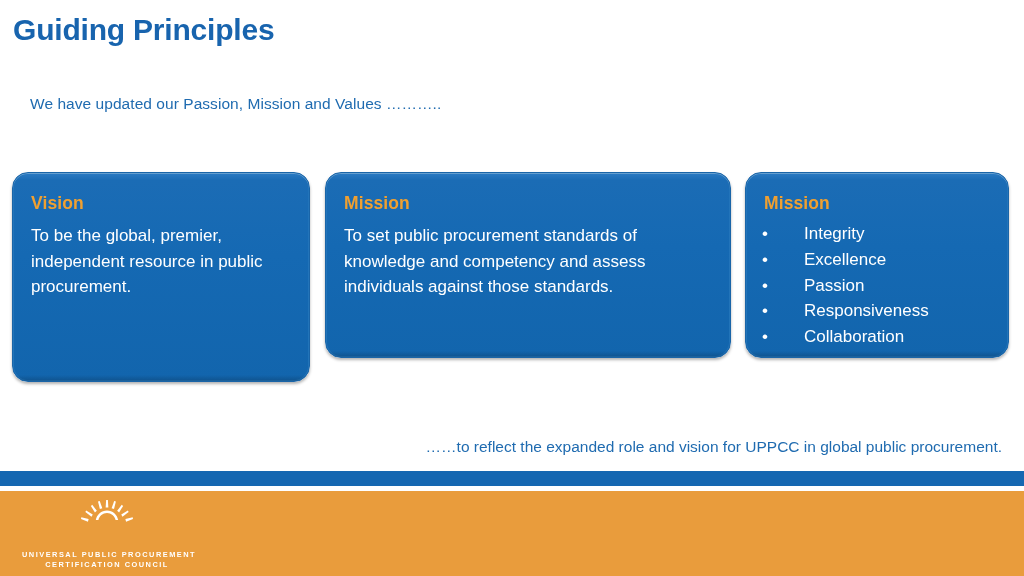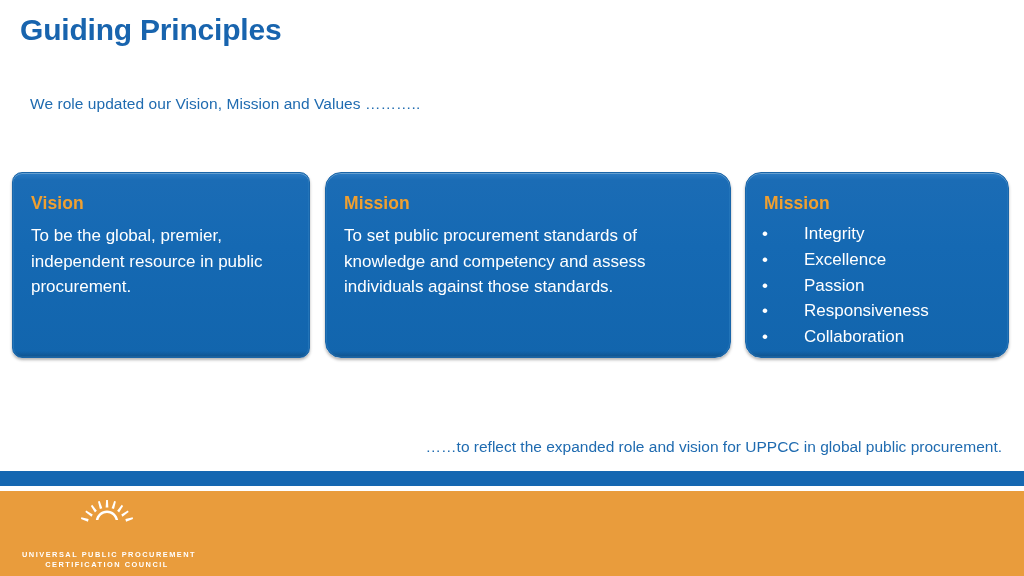--- a/index.html
+++ b/index.html
@@ -19,21 +19,20 @@
   .slide-title {
     position: absolute;
     left: 13px;
     top: 13px;
     font-family: "Liberation Sans", sans-serif;
     font-weight: bold;
     font-size: 30px;
     letter-spacing: -0.2px;
     color: #1864AE;
     white-space: nowrap;
-    margin-left: 7px;
   }
 
   
   .intro-line {
     position: absolute;
     left: 30px;
     top: 95px;
     font-family: "Liberation Sans", sans-serif;
     font-size: 15.5px;
     color: #1F6BB0;
@@ -69,21 +68,21 @@
   }
   .card::after{
     content:"";
     position:absolute;
     left:0; right:0; bottom:0;
     height:6px;
     background: linear-gradient(180deg, rgba(0,0,0,0.0), rgba(0,0,0,0.18));
     pointer-events:none;
   }
 
-  .card-vision  { left: 12px;  width: 298px; height: 186px; border-radius: 10px; }
+  .card-vision  { left: 12px;  width: 298px; height: 210px; }
   .card-mission { left: 325px; width: 406px; height: 186px; }
   .card-values  { left: 745px; width: 264px; height: 186px; }
 
   .card-heading {
     position: absolute;
     left: 18px;
     top: 20px;
     font-family: "Liberation Sans", sans-serif;
     font-weight: bold;
     font-size: 17.5px;
@@ -216,21 +215,21 @@
     white-space: nowrap;
   }
   .logo-sub1 { top: 50px; }
   .logo-sub2 { top: 60px; text-align: center; }
 </style>
 </head>
 <body>
 
 <div class="slide-title">Guiding Principles</div>
 
-<div class="intro-line">We role updated our Vision, Mission and Values ………..</div>
+<div class="intro-line">We have updated our Passion, Mission and Values ………..</div>
 
 <div class="card-row">
 
   <div class="card card-vision">
     <div class="card-heading">Vision</div>
     <div class="card-body">To be the global, premier, independent resource in public procurement.</div>
   </div>
 
   <div class="card card-mission">
     <div class="card-heading">Mission</div>

